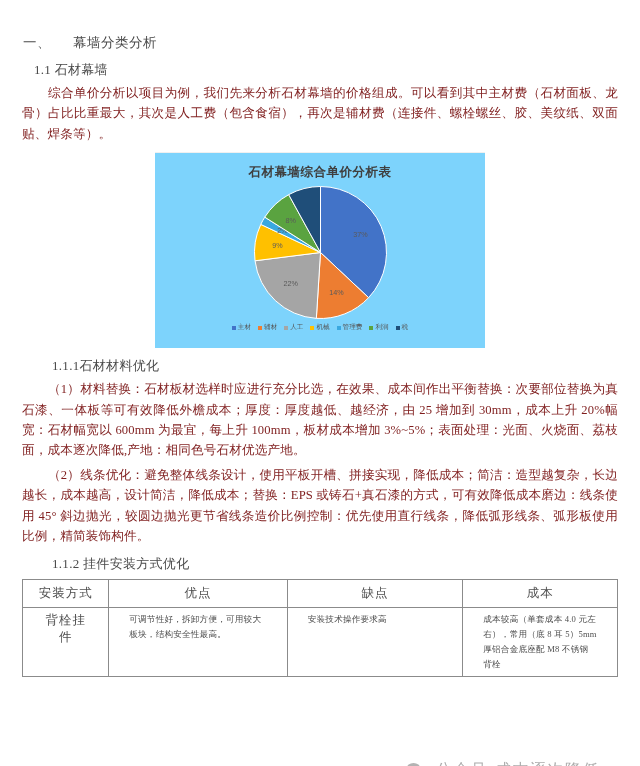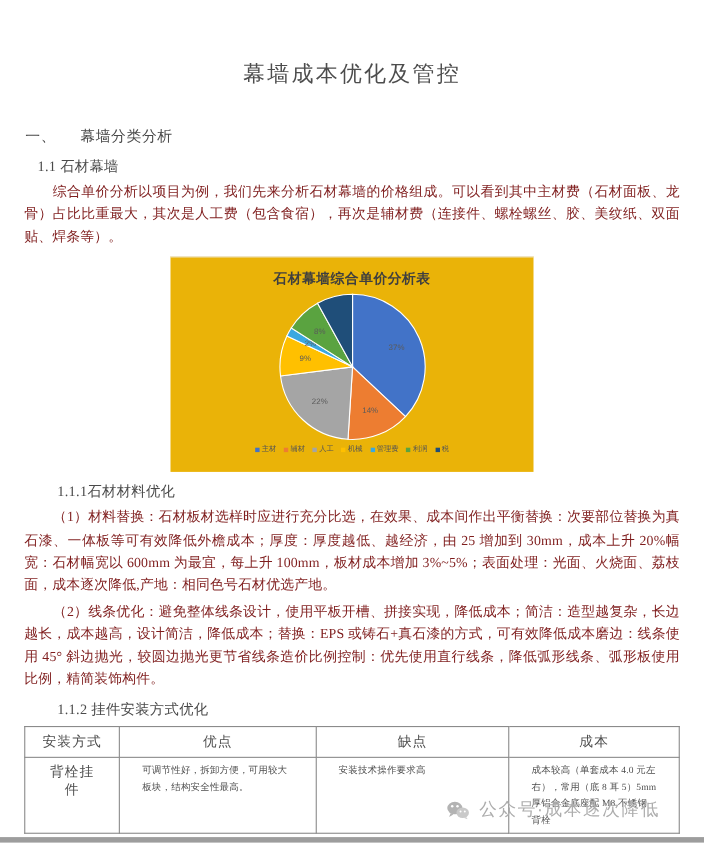--- a/index.html
+++ b/index.html
@@ -60,21 +60,21 @@
     padding:0 22px 0 22px;
     text-align:justify;
     text-indent:26px;
     letter-spacing:.15px;
   }
   
   .chart-wrap{
     margin:8px auto 0 auto;
     width:330px;
     height:195px;
-    background:#eab308;
+    background:#7dd3fc;
     position:relative;
     border-top:1px solid #f0f0f0;
   }
   .chart-title{
     text-align:center;
     font-size:12.5px;
     font-weight:bold;
     color:#3f3f3f;
     padding-top:11px;
     font-family:"Liberation Sans","DejaVu Sans",sans-serif;
@@ -176,21 +176,20 @@
     left:0;bottom:0;
     width:640px;height:5px;
     background:#9d9d9d;
   }
 </style>
 </head>
 <body>
 
 <div class="page">
 
-  <h1 class="doc-title">幕墙成本优化及管控</h1>
 
   <div class="h-sec">
     <span class="num">一、</span><span>幕墙分类分析</span>
   </div>
 
   <div class="h-sub">1.1 石材幕墙</div>
 
   <p class="para">综合单价分析以项目为例，我们先来分析石材幕墙的价格组成。可以看到其中主材费（石材面板、龙骨）占比比重最大，其次是人工费（包含食宿），再次是辅材费（连接件、螺栓螺丝、胶、美纹纸、双面贴、焊条等）。</p>
 
   <div class="chart-wrap">

